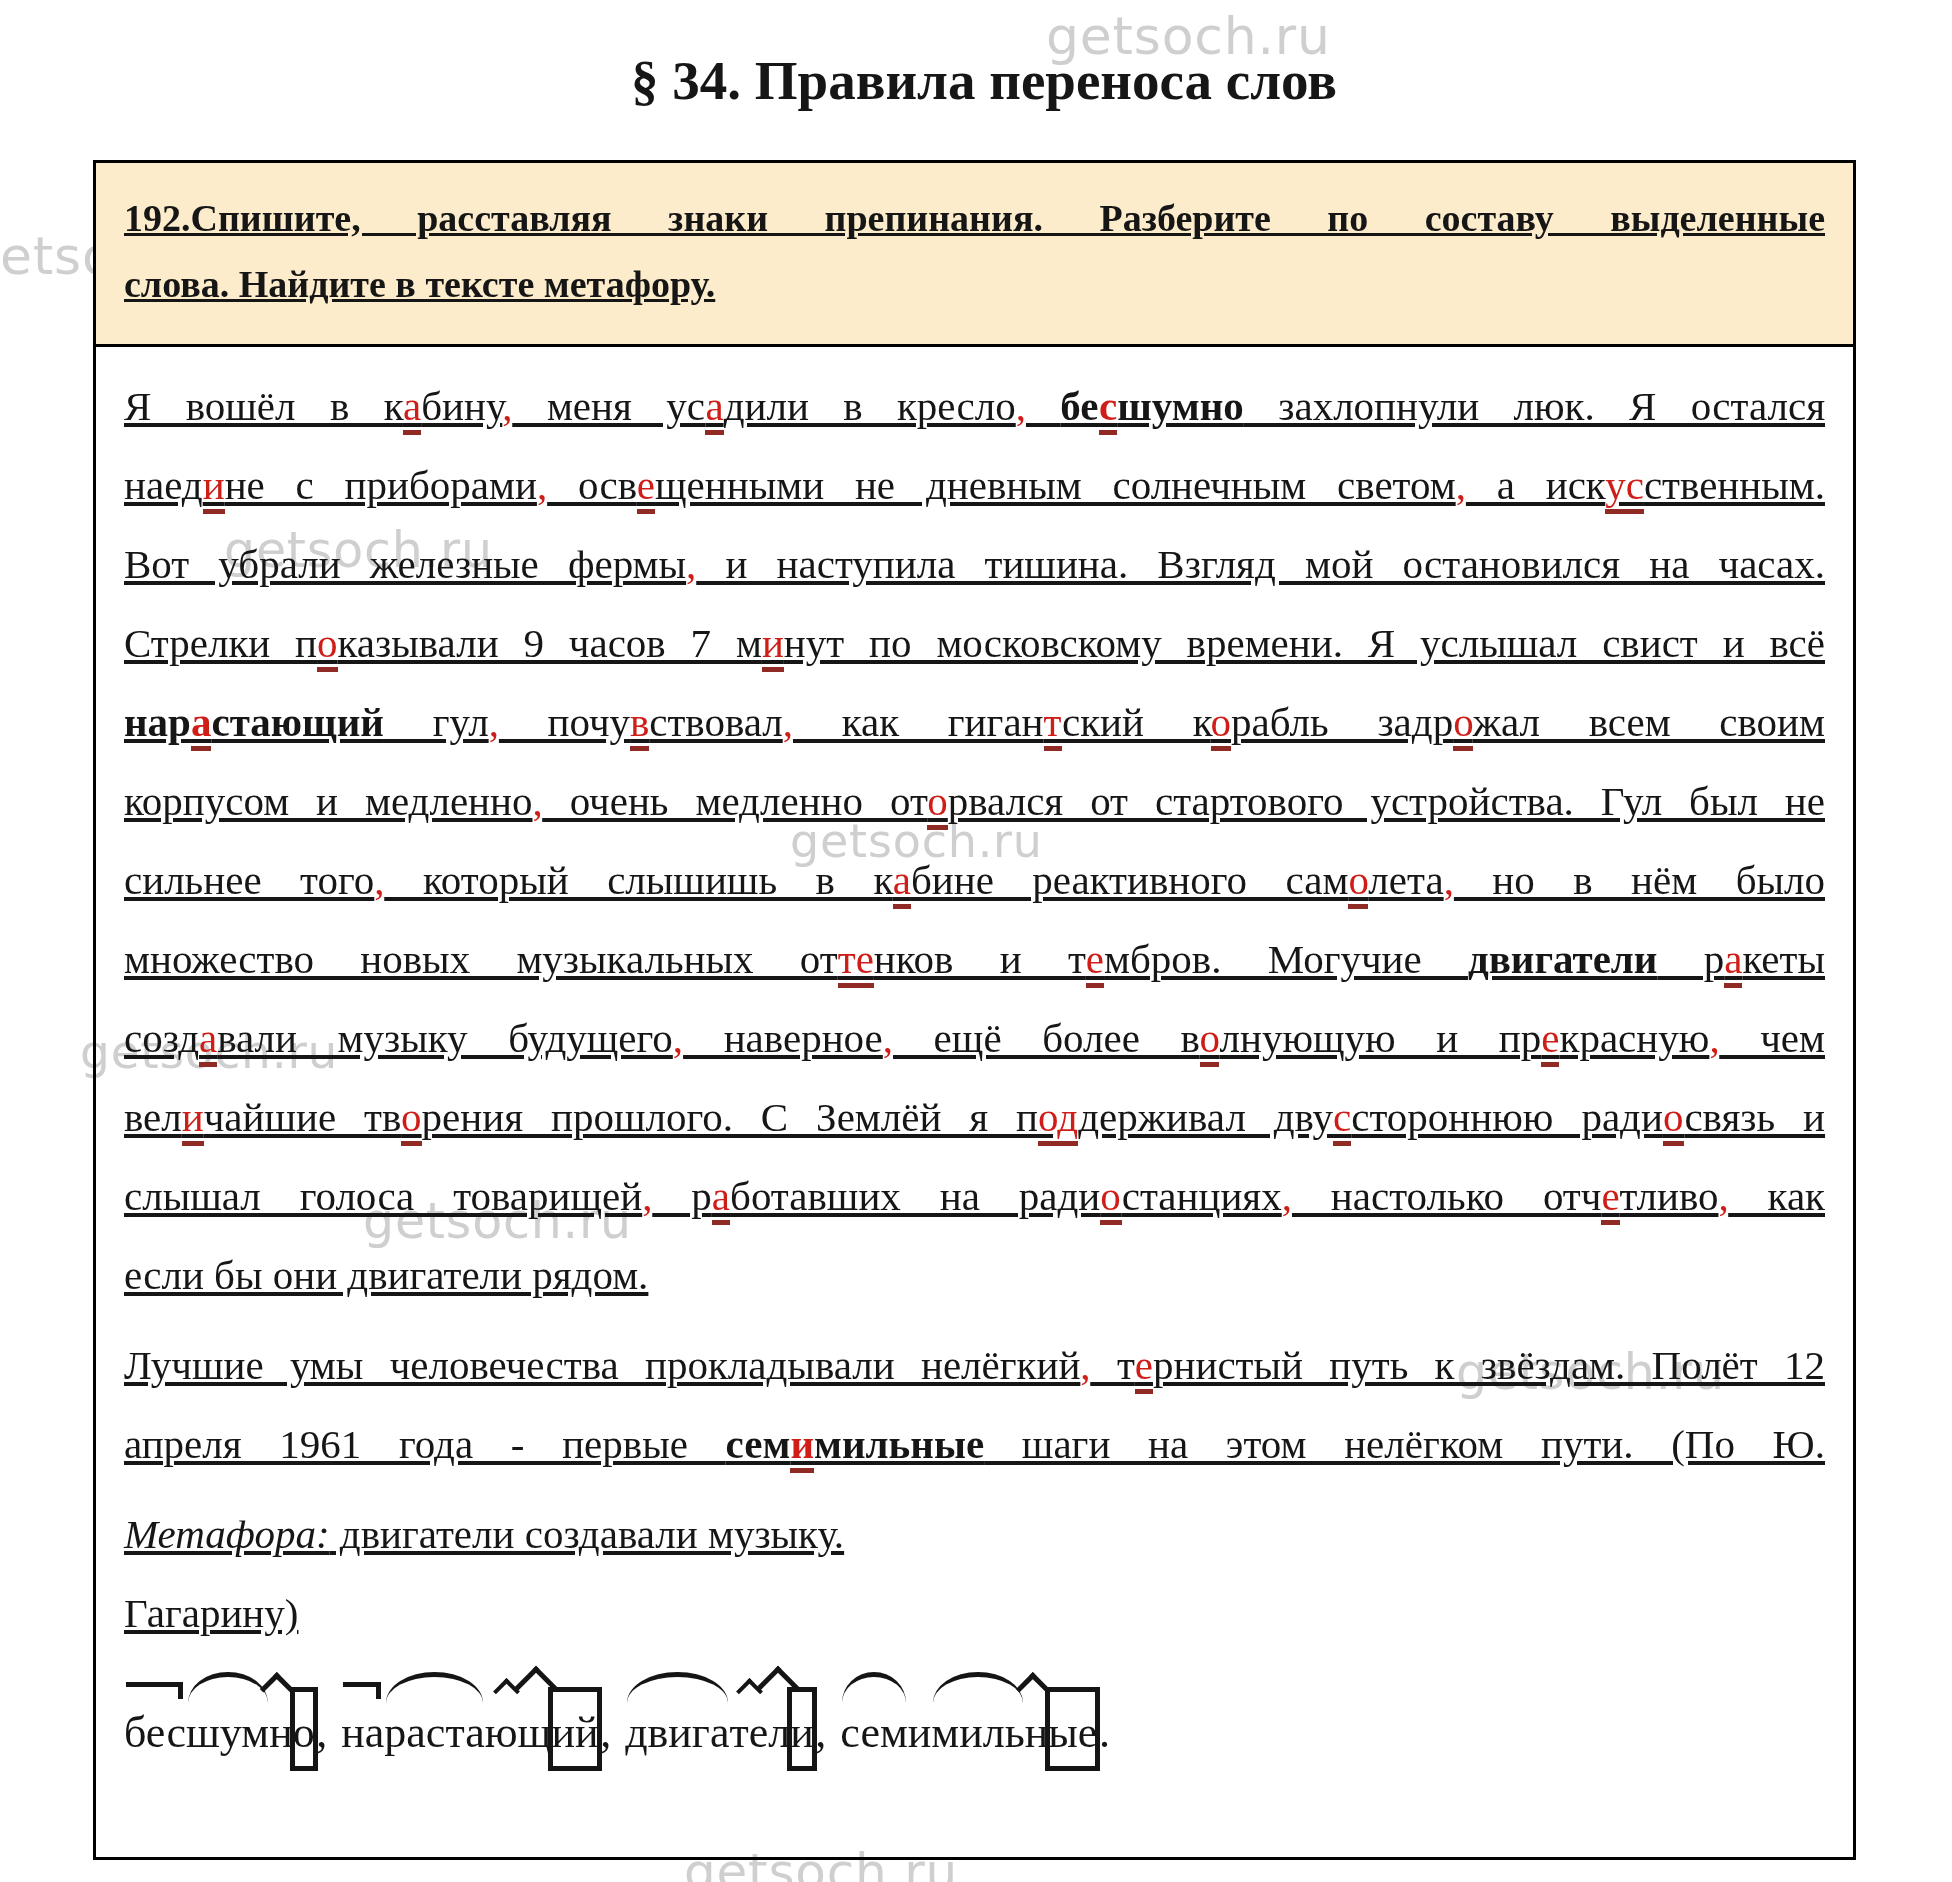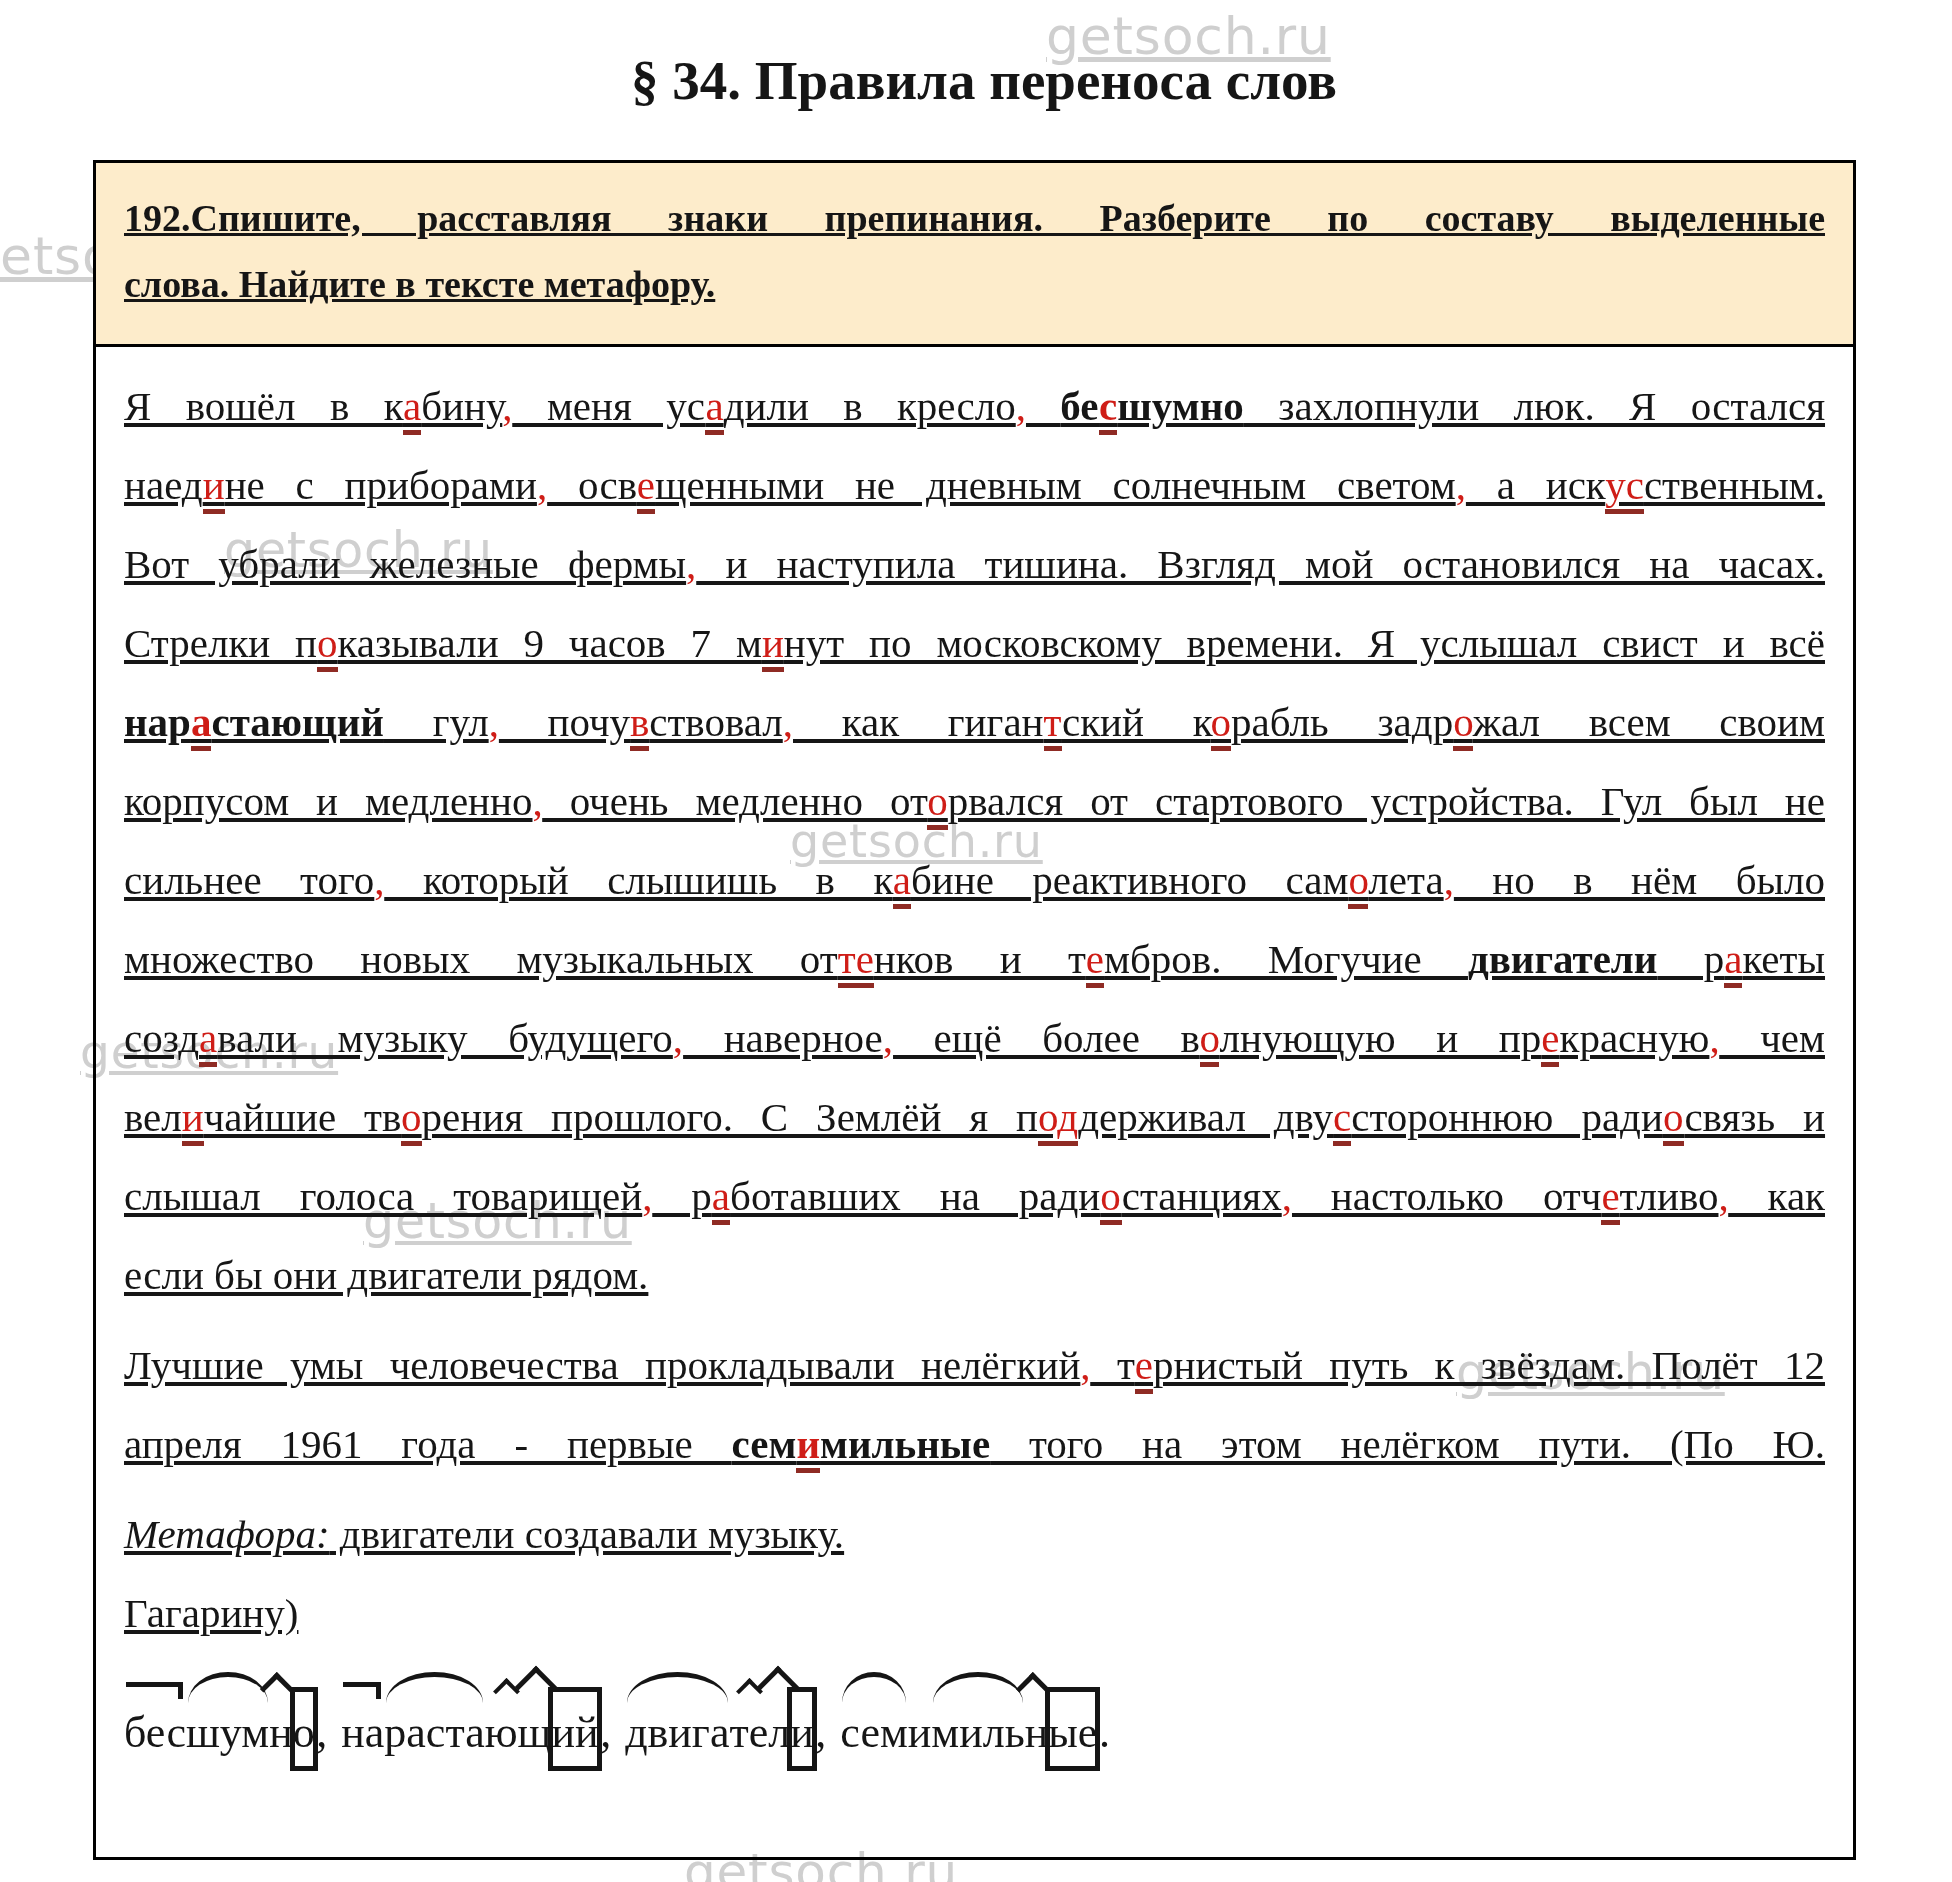--- a/index.html
+++ b/index.html
@@ -21,21 +21,20 @@
   }
   
   .watermark{
     position:absolute;
     font-family:"DejaVu Sans", sans-serif;
     color:var(--wm);
     opacity:.85;
     white-space:nowrap;
     z-index:0;
     letter-spacing:0.8px;
-    text-decoration:underline;
   }
   
   #title{
     position:absolute;
     left:8px;top:49px;width:100%;
     text-align:center;
     font-size:55px;font-weight:bold;
     z-index:2;
   }
   
@@ -125,21 +124,21 @@
         <div class="line just"><span>Стрелки п</span><span class="seg-r">о</span><span>казывали 9 часов 7 м</span><span class="seg-r">и</span><span>нут по московскому времени. Я услышал свист и всё</span></div>
         <div class="line just"><span class="seg-b">нар</span><span class="seg-r seg-b">а</span><span class="seg-b">стающий</span><span> гул</span><span class="seg-p">,</span><span> почу</span><span class="seg-r">в</span><span>ствовал</span><span class="seg-p">,</span><span> как гиган</span><span class="seg-r">т</span><span>ский к</span><span class="seg-r">о</span><span>рабль задр</span><span class="seg-r">о</span><span>жал всем своим</span></div>
         <div class="line just"><span>корпусом и медленно</span><span class="seg-p">,</span><span> очень медленно от</span><span class="seg-r">о</span><span>рвался от стартового устройства. Гул был не</span></div>
         <div class="line just"><span>сильнее того</span><span class="seg-p">,</span><span> который слышишь в к</span><span class="seg-r">а</span><span>бине реактивного сам</span><span class="seg-r">о</span><span>лета</span><span class="seg-p">,</span><span> но в нём было</span></div>
         <div class="line just"><span>множество новых музыкальных от</span><span class="seg-r">те</span><span>нков и т</span><span class="seg-r">е</span><span>мбров. Могучие </span><span class="seg-b">двигатели</span><span> р</span><span class="seg-r">а</span><span>кеты</span></div>
         <div class="line just"><span>созд</span><span class="seg-r">а</span><span>вали музыку будущего</span><span class="seg-p">,</span><span> наверное</span><span class="seg-p">,</span><span> ещё более в</span><span class="seg-r">о</span><span>лнующую и пр</span><span class="seg-r">е</span><span>красную</span><span class="seg-p">,</span><span> чем</span></div>
         <div class="line just"><span>вел</span><span class="seg-r">и</span><span>чайшие тв</span><span class="seg-r">о</span><span>рения прошлого. С Землёй я п</span><span class="seg-r">од</span><span>держивал дву</span><span class="seg-r">с</span><span>стороннюю ради</span><span class="seg-r">о</span><span>связь и</span></div>
         <div class="line just"><span>слышал голоса товарищей</span><span class="seg-p">,</span><span> р</span><span class="seg-r">а</span><span>ботавших на ради</span><span class="seg-r">о</span><span>станциях</span><span class="seg-p">,</span><span> настолько отч</span><span class="seg-r">е</span><span>тливо</span><span class="seg-p">,</span><span> как</span></div>
         <div class="line"><span>если бы они двигатели рядом.</span></div>
         <div class="line just para"><span>Лучшие умы человечества прокладывали нелёгкий</span><span class="seg-p">,</span><span> т</span><span class="seg-r">е</span><span>рнистый путь к звёздам. Полёт 12</span></div>
-        <div class="line just"><span>апреля 1961 года - первые </span><span class="seg-b">сем</span><span class="seg-r seg-b">и</span><span class="seg-b">мильные</span><span> того на этом нелёгком пути. (По Ю.</span></div>
+        <div class="line just"><span>апреля 1961 года - первые </span><span class="seg-b">сем</span><span class="seg-r seg-b">и</span><span class="seg-b">мильные</span><span> шаги на этом нелёгком пути. (По Ю.</span></div>
         <div class="line para"><span class="seg-i">Метафора:</span><span> двигатели создавали музыку.</span></div>
         <div class="line"><span>Гагарину)</span></div>
       </div>
     <div id="diagram-row"><span class="diagram-word"><span class="morph m-prefix">бес<i class="mark"></i></span><span class="morph m-root">шум<i class="mark"></i></span><span class="morph m-suffix">н<i class="mark"></i></span><span class="morph m-ending">о<i class="mark"></i></span><span class="diagram-sep">,</span></span><span class="diagram-word"><span class="morph m-prefix">на<i class="mark"></i></span><span class="morph m-root">раста<i class="mark"></i></span><span class="morph m-suffix2">ющ<i class="mark"></i><i class="mark2"></i></span><span class="morph m-ending">ий<i class="mark"></i></span><span class="diagram-sep">,</span></span><span class="diagram-word"><span class="morph m-root">двига<i class="mark"></i></span><span class="morph m-suffix2">тел<i class="mark"></i><i class="mark2"></i></span><span class="morph m-ending">и<i class="mark"></i></span><span class="diagram-sep">,</span></span><span class="diagram-word"><span class="morph m-root">сем<i class="mark"></i></span><span class="morph m-plain">и</span><span class="morph m-root">миль<i class="mark"></i></span><span class="morph m-suffix">н<i class="mark"></i></span><span class="morph m-ending">ые<i class="mark"></i></span><span class="diagram-sep">.</span></span></div>
   </div>
 <span class="watermark" style="left: 1046px; top: 6.3px; font-size: 52px;">getsoch.ru</span>
     <span class="watermark" style="left: -41px; top: 226px; font-size: 52px;">Getsoch.ru</span>
     <span class="watermark" style="left: 224px; top: 522px; font-size: 49px;">getsoch.ru</span>
     <span class="watermark" style="left: 790px; top: 814px; font-size: 46px;">getsoch.ru</span>
     <span class="watermark" style="left: 80px; top: 1024px; font-size: 47px;">getsoch.ru</span>

